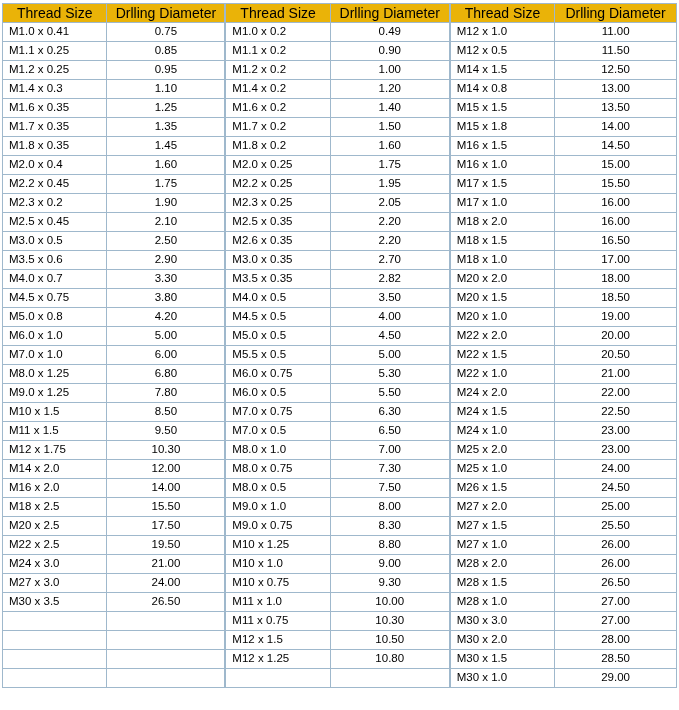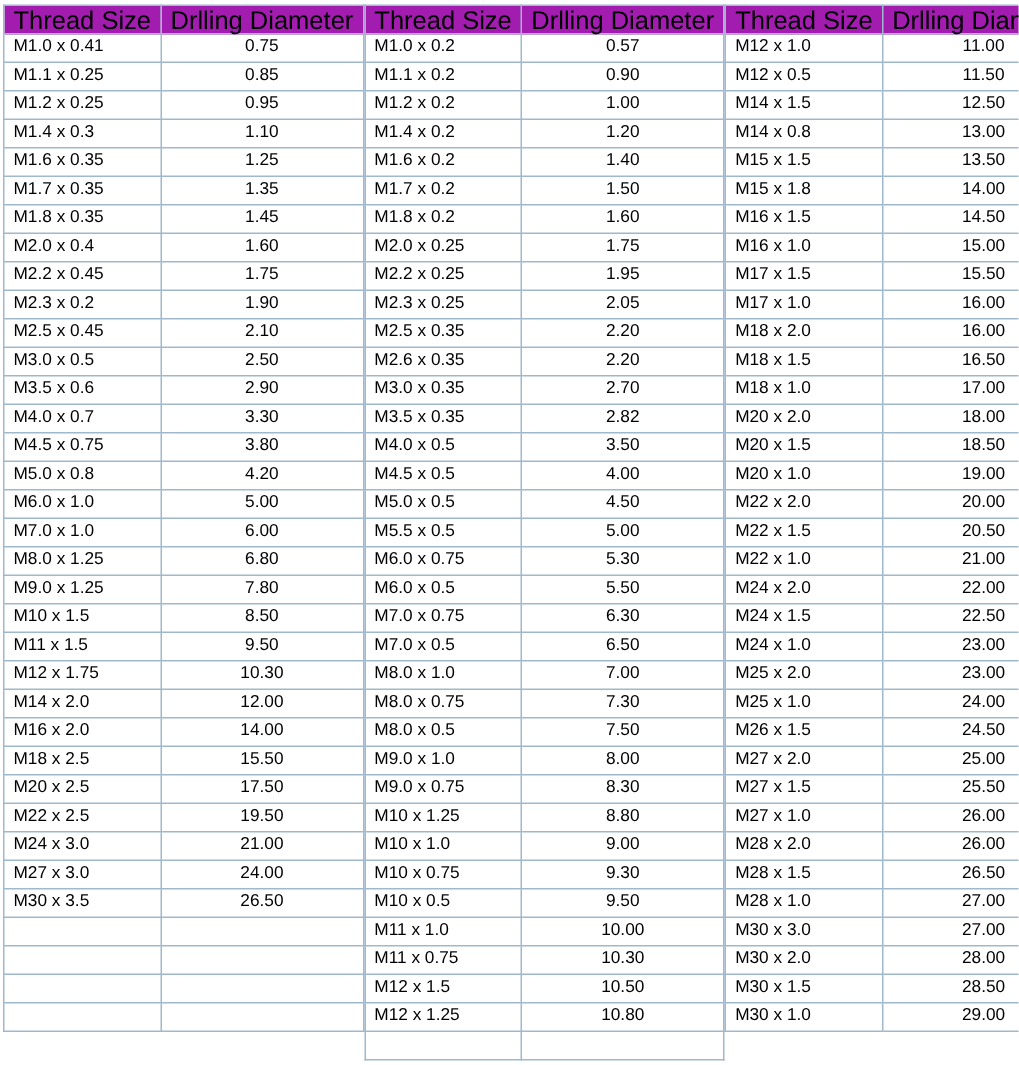--- a/index.html
+++ b/index.html
@@ -35,23 +35,23 @@
     border: 1px solid #9fb8cc;
     font-size: 11.5px;
     line-height: 1.0;
     height: 19px;
     padding: 0 6px;
     box-sizing: border-box;
     font-weight: normal;
     white-space: nowrap;
   }
   table.block th {
-    background: #a21caf;
+    background: #eab308;
     text-align: center;
-    font-size: 17px;
+    font-size: 14px;
     color: #000;
   }
   td.thread {
     text-align: left;
   }
   td.diam {
     text-align: center;
   }
   td.empty {
     border: none;
@@ -226,21 +226,21 @@
     <table class="block b1">
       <thead>
         <tr>
           <th class="c-thread">Thread Size</th>
           <th class="c-diam">Drlling Diameter</th>
         </tr>
       </thead>
       <tbody>
           <tr>
             <td class="thread c-thread">M1.0 x 0.2</td>
-            <td class="diam c-diam">0.57</td>
+            <td class="diam c-diam">0.49</td>
           </tr>
           <tr>
             <td class="thread c-thread">M1.1 x 0.2</td>
             <td class="diam c-diam">0.90</td>
           </tr>
           <tr>
             <td class="thread c-thread">M1.2 x 0.2</td>
             <td class="diam c-diam">1.00</td>
           </tr>
           <tr>
@@ -343,24 +343,20 @@
             <td class="thread c-thread">M10 x 1.25</td>
             <td class="diam c-diam">8.80</td>
           </tr>
           <tr>
             <td class="thread c-thread">M10 x 1.0</td>
             <td class="diam c-diam">9.00</td>
           </tr>
           <tr>
             <td class="thread c-thread">M10 x 0.75</td>
             <td class="diam c-diam">9.30</td>
-          </tr>
-          <tr>
-            <td class="thread c-thread">M10 x 0.5</td>
-            <td class="diam c-diam">9.50</td>
           </tr>
           <tr>
             <td class="thread c-thread">M11 x 1.0</td>
             <td class="diam c-diam">10.00</td>
           </tr>
           <tr>
             <td class="thread c-thread">M11 x 0.75</td>
             <td class="diam c-diam">10.30</td>
           </tr>
           <tr>

